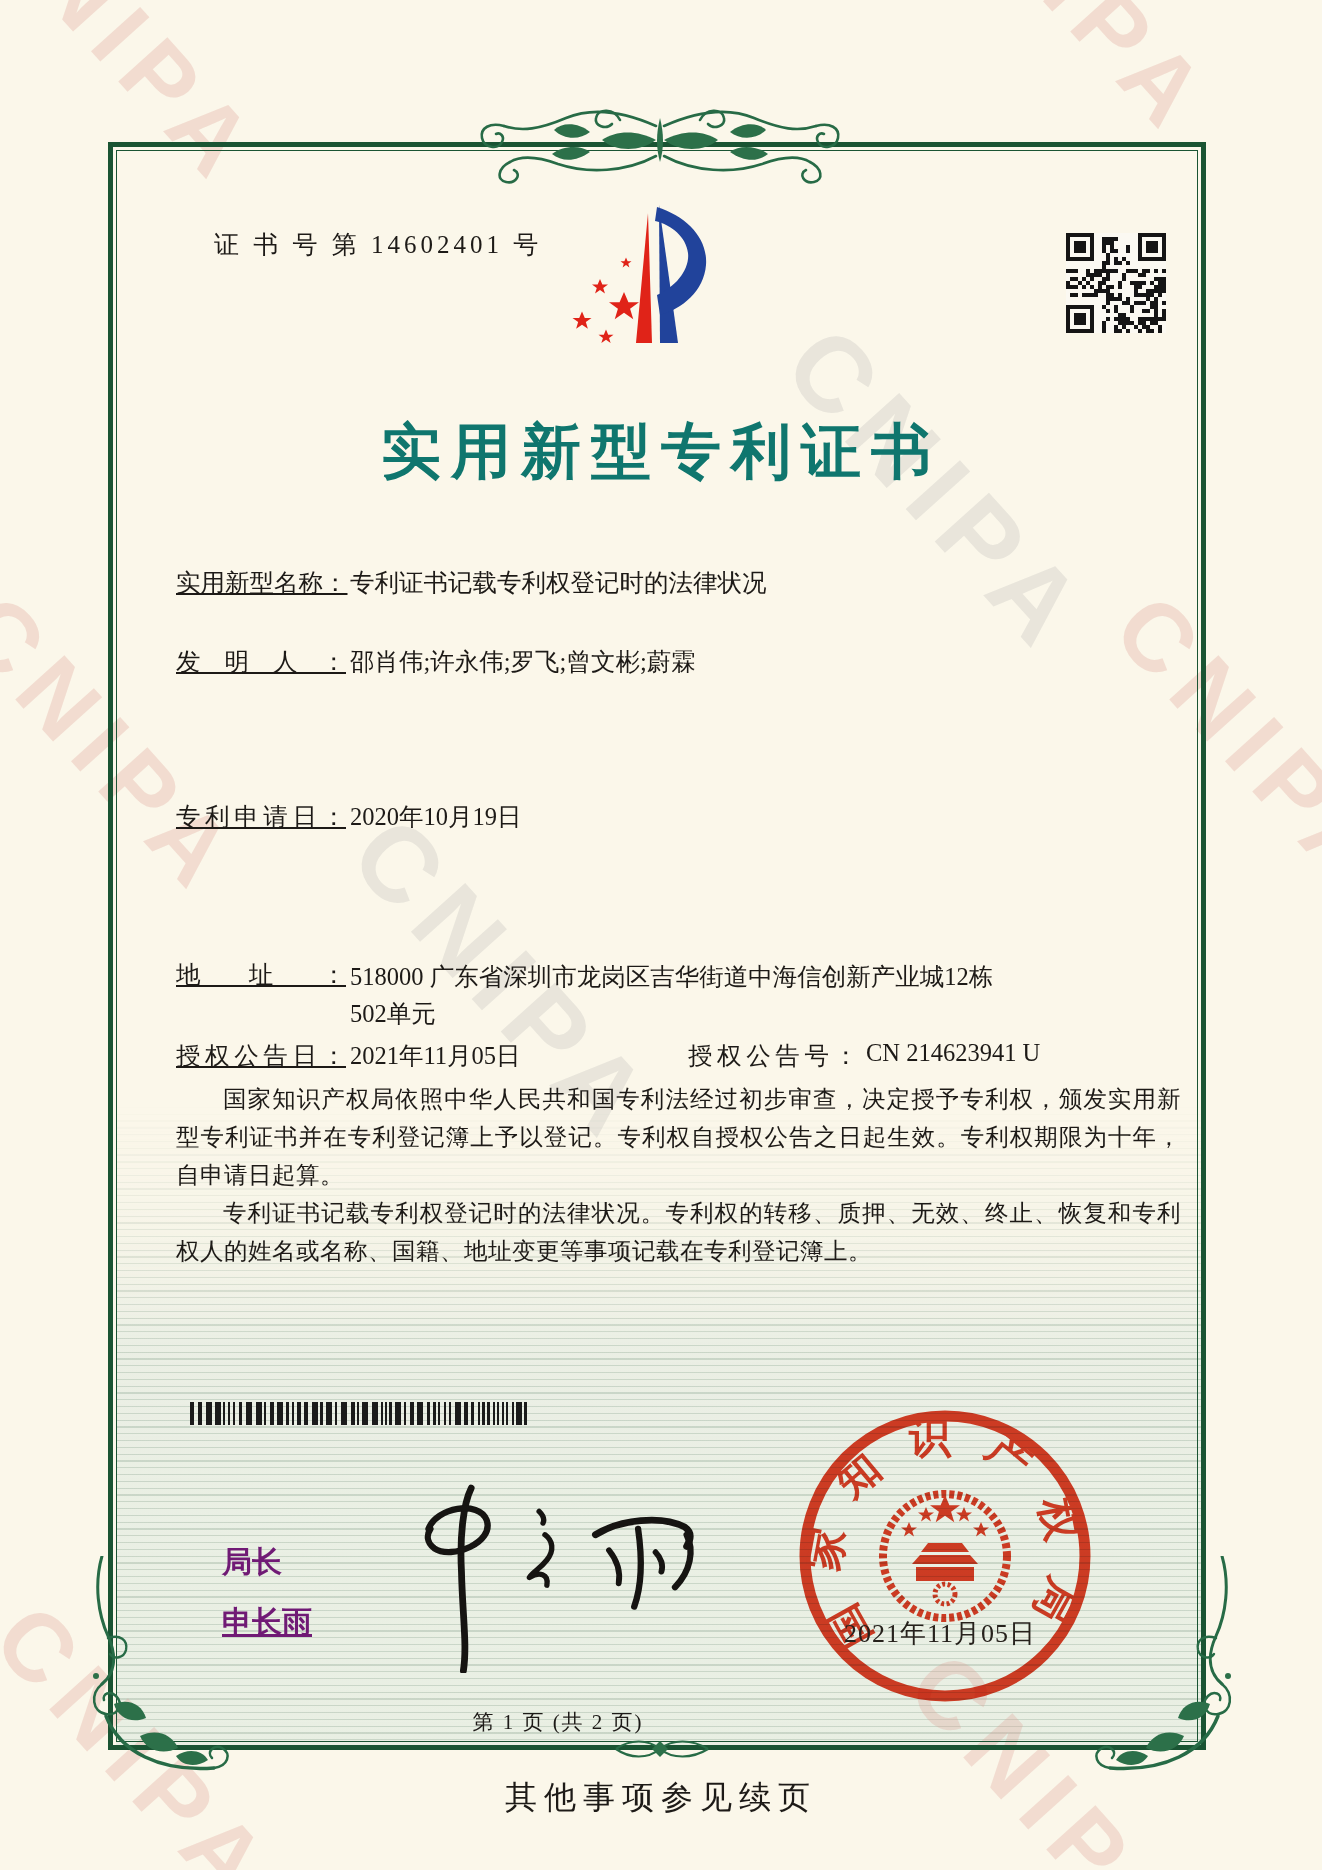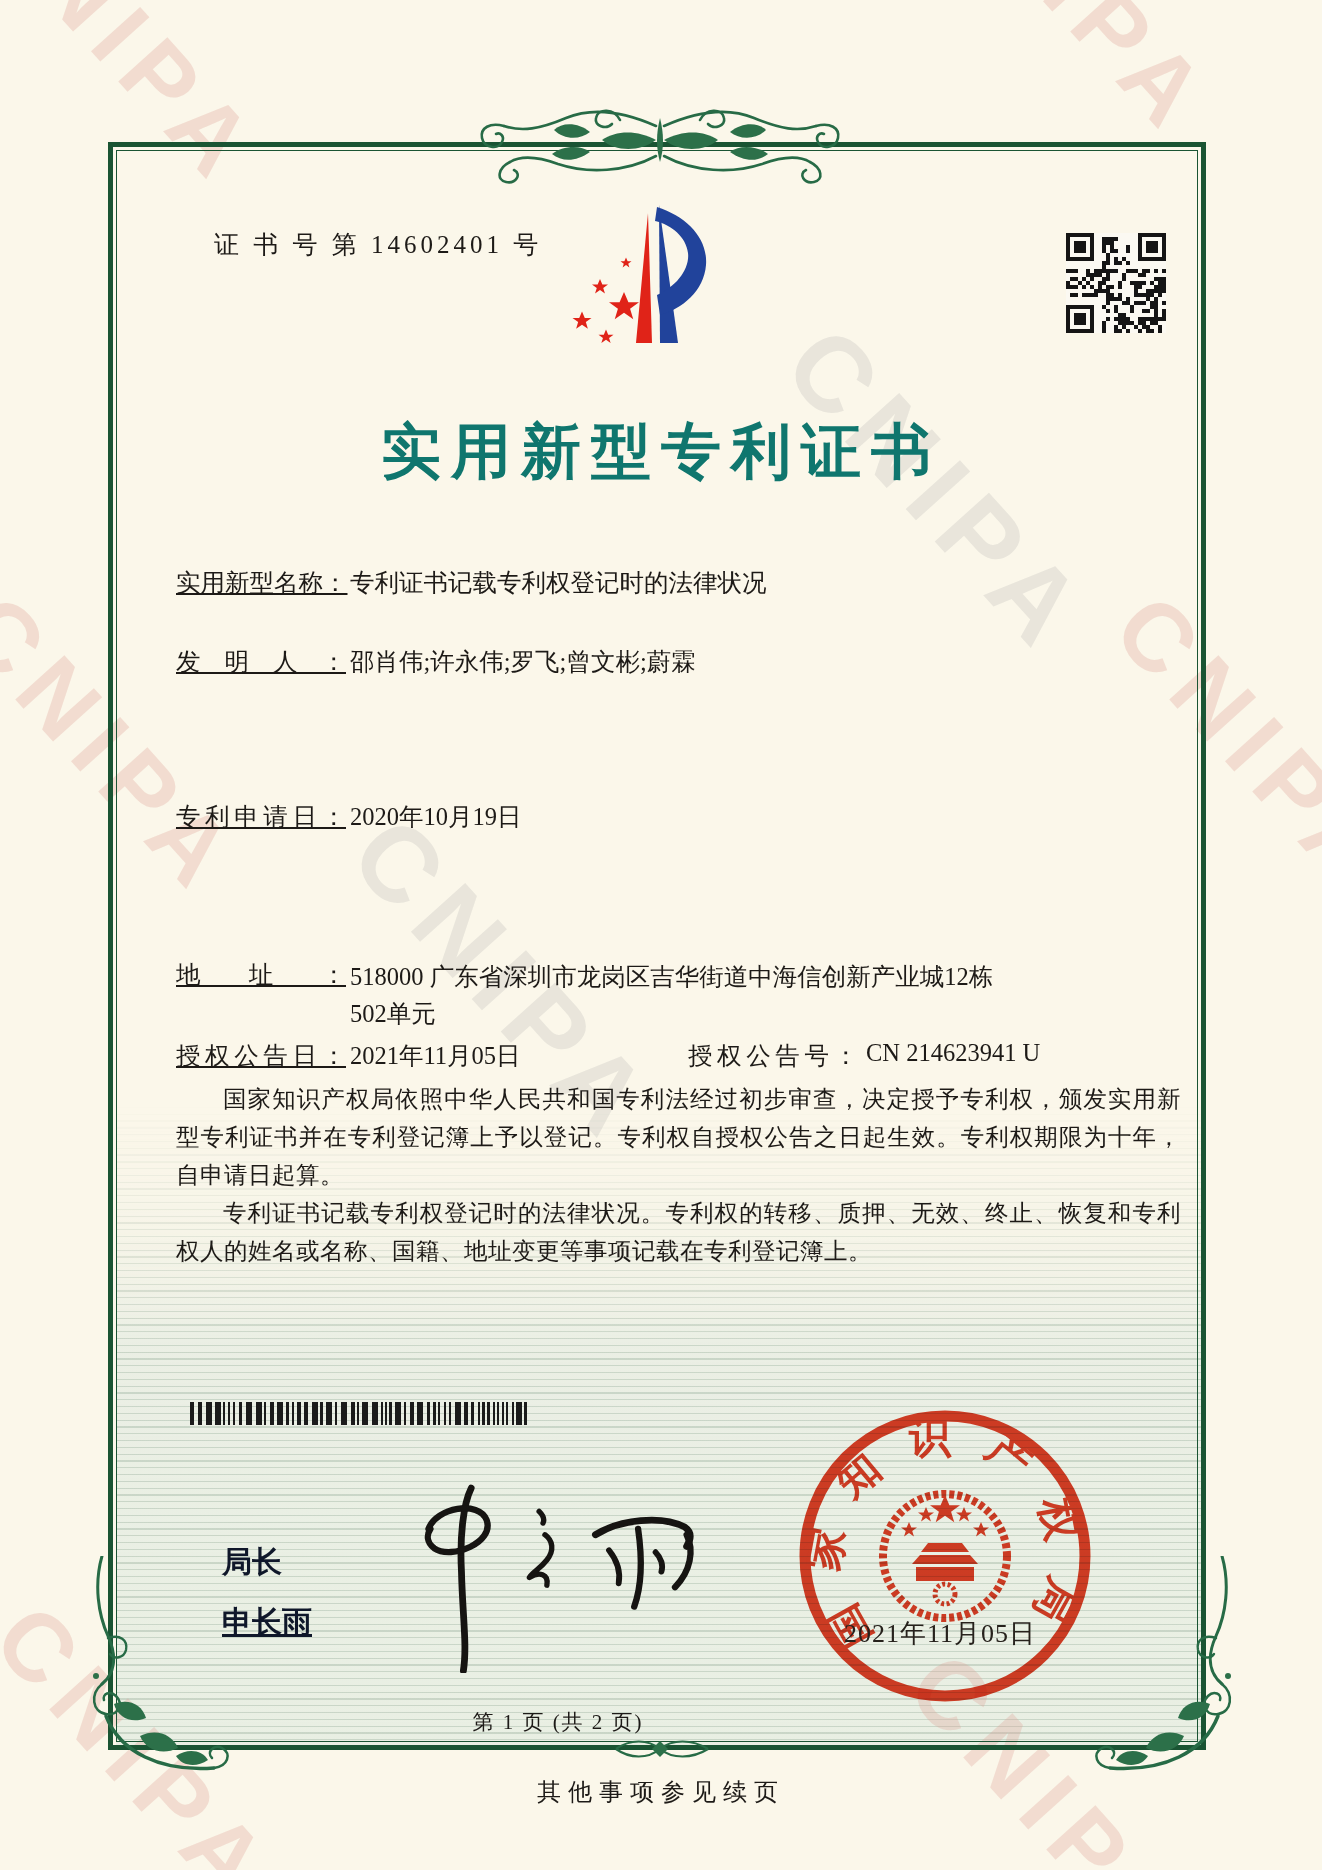--- a/index.html
+++ b/index.html
@@ -63,35 +63,35 @@
   .fvalue2{ position:absolute; left:690px; top:0; white-space:nowrap; }
   .para{
     position:absolute; left:176px; width:1005px; z-index:5;
     font-size:23.5px; line-height:38px; text-indent:2em; text-align:justify;
     letter-spacing:0.5px; margin:0;
   }
   .barcode{ position:absolute; left:190px; top:1402px; z-index:5; }
   .signer{
     position:absolute; left:222px; z-index:5;
     font-family:"Liberation Sans","DejaVu Sans",sans-serif;
-    font-weight:bold; font-size:30px; color:#0f172a;
+    font-weight:bold; font-size:30px; color:#701a75;
   }
   .signature{ position:absolute; left:378px; top:1478px; z-index:5; }
   .seal{ position:absolute; left:795px; top:1406px; z-index:6; mix-blend-mode:multiply; opacity:0.93; }
   .sealdate{
     position:absolute; left:818px; top:1616px; width:244px; text-align:center; z-index:7;
     font-size:26px; color:#26211c; letter-spacing:1px; white-space:nowrap;
   }
   .pageno{
     position:absolute; left:0; top:1708px; width:1116px; text-align:center; z-index:5;
     font-size:21px; letter-spacing:2px;
   }
   .contnote{
     position:absolute; left:0; top:1776px; width:1322px; text-align:center; z-index:5;
-    font-size:24px; letter-spacing:7px;
+    font-size:32px; letter-spacing:7px;
   }
 </style>
 </head>
 <body>
 
 <div class="page">
 
   <svg width="0" height="0" style="position:absolute" aria-hidden="true">
     <defs>
       <path id="st" d="M0,-10 L2.94,-3.09 10,-3.09 4.05,1.18 6.18,8.09 0,3.82 -6.18,8.09 -4.05,1.18 -10,-3.09 -2.94,-3.09 Z"></path>

